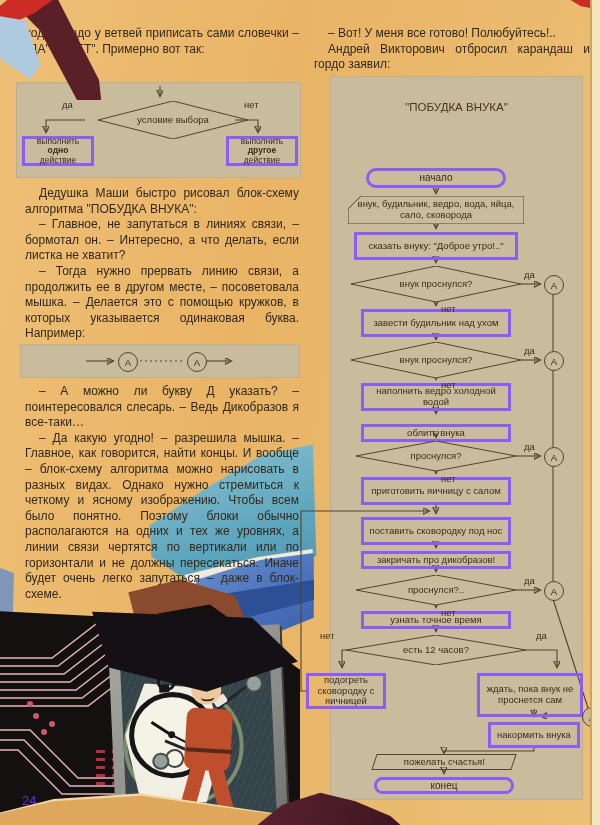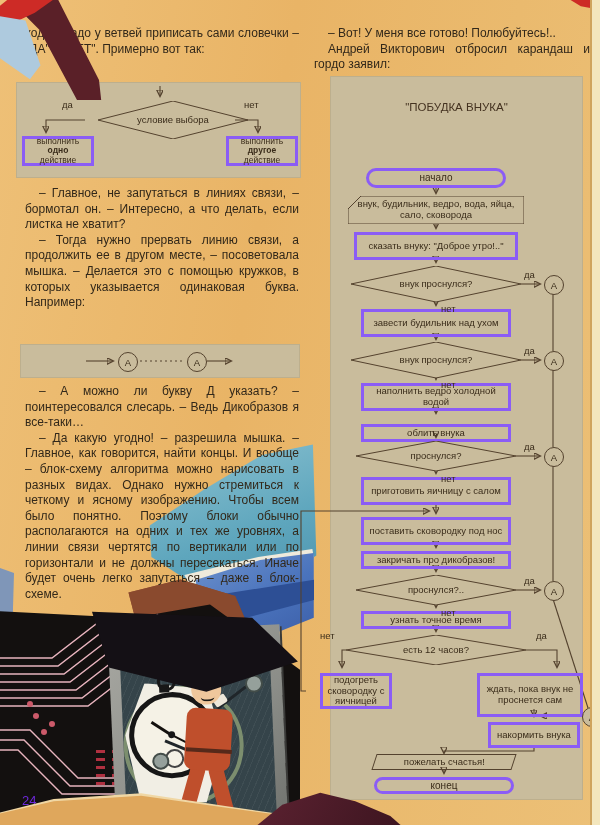--- a/index.html
+++ b/index.html
@@ -73,20 +73,21 @@
   <span style="font-weight:bold">одно</span>
   <span>действие</span>
 </div>
 <div class="abs fnode" style="left:226px;top:136px;width:72px;height:30px;font-size:8.5px;line-height:9.3px;flex-direction:column" data-name="intro-right-action-box">
   <span>выполнить</span>
   <span style="font-weight:bold">другое</span>
   <span>действие</span>
 </div>
 
 <div class="abs par" style="left:25px;top:186px;width:274px" data-name="left-column-middle">
+  <p data-name="paragraph">Дедушка Маши быстро рисовал блок-схему алгоритма "ПОБУДКА ВНУКА":</p>
   <p data-name="paragraph">– Главное, не запутаться в линиях связи, – бормотал он. – Интересно, а что делать, если листка не хватит?</p>
   <p data-name="paragraph">– Тогда нужно прервать линию связи, а продолжить ее в другом месте, – посоветовала мышка. – Делается это с помощью кружков, в которых указывается одинаковая буква. Например:</p>
 </div>
 
 <div class="abs panel" style="left:20px;top:344px;width:280px;height:34px" data-name="connector-example-panel"></div>
 <div class="aconn" style="left:118px;top:352px" data-name="connector-circle-a">
     <span>А</span>
   </div>
 <div class="aconn" style="left:187px;top:352px" data-name="connector-circle-a">
     <span>А</span>
@@ -229,21 +230,21 @@
     <span class="small">узнать точное время</span>
   </div>
 
 <div class="fnode dia" style="left:346px;top:635px;width:180px;height:30px" data-name="flow-decision-12-oclock">
   <svg viewBox="0 0 180 30" preserveAspectRatio="none">
       <polygon points="90,0 180,15 90,30 0,15"></polygon>
     </svg>
   <span class="small">есть 12 часов?</span>
 </div>
 
-<div class="fnode" style="left:320px;top:673px;width:72px;height:36px" data-name="flow-process-reheat">
+<div class="fnode" style="left:306px;top:673px;width:80px;height:36px" data-name="flow-process-reheat">
     <span class="small">подогреть сковородку с яичницей</span>
   </div>
 
 <div class="fnode" style="left:477px;top:673px;width:106px;height:44px" data-name="flow-process-wait">
     <span class="small">ждать, пока внук не проснется сам</span>
   </div>
 
 <div class="fnode" style="left:488px;top:722px;width:92px;height:26px" data-name="flow-process-feed">
     <span class="small">накормить внука</span>
   </div>

